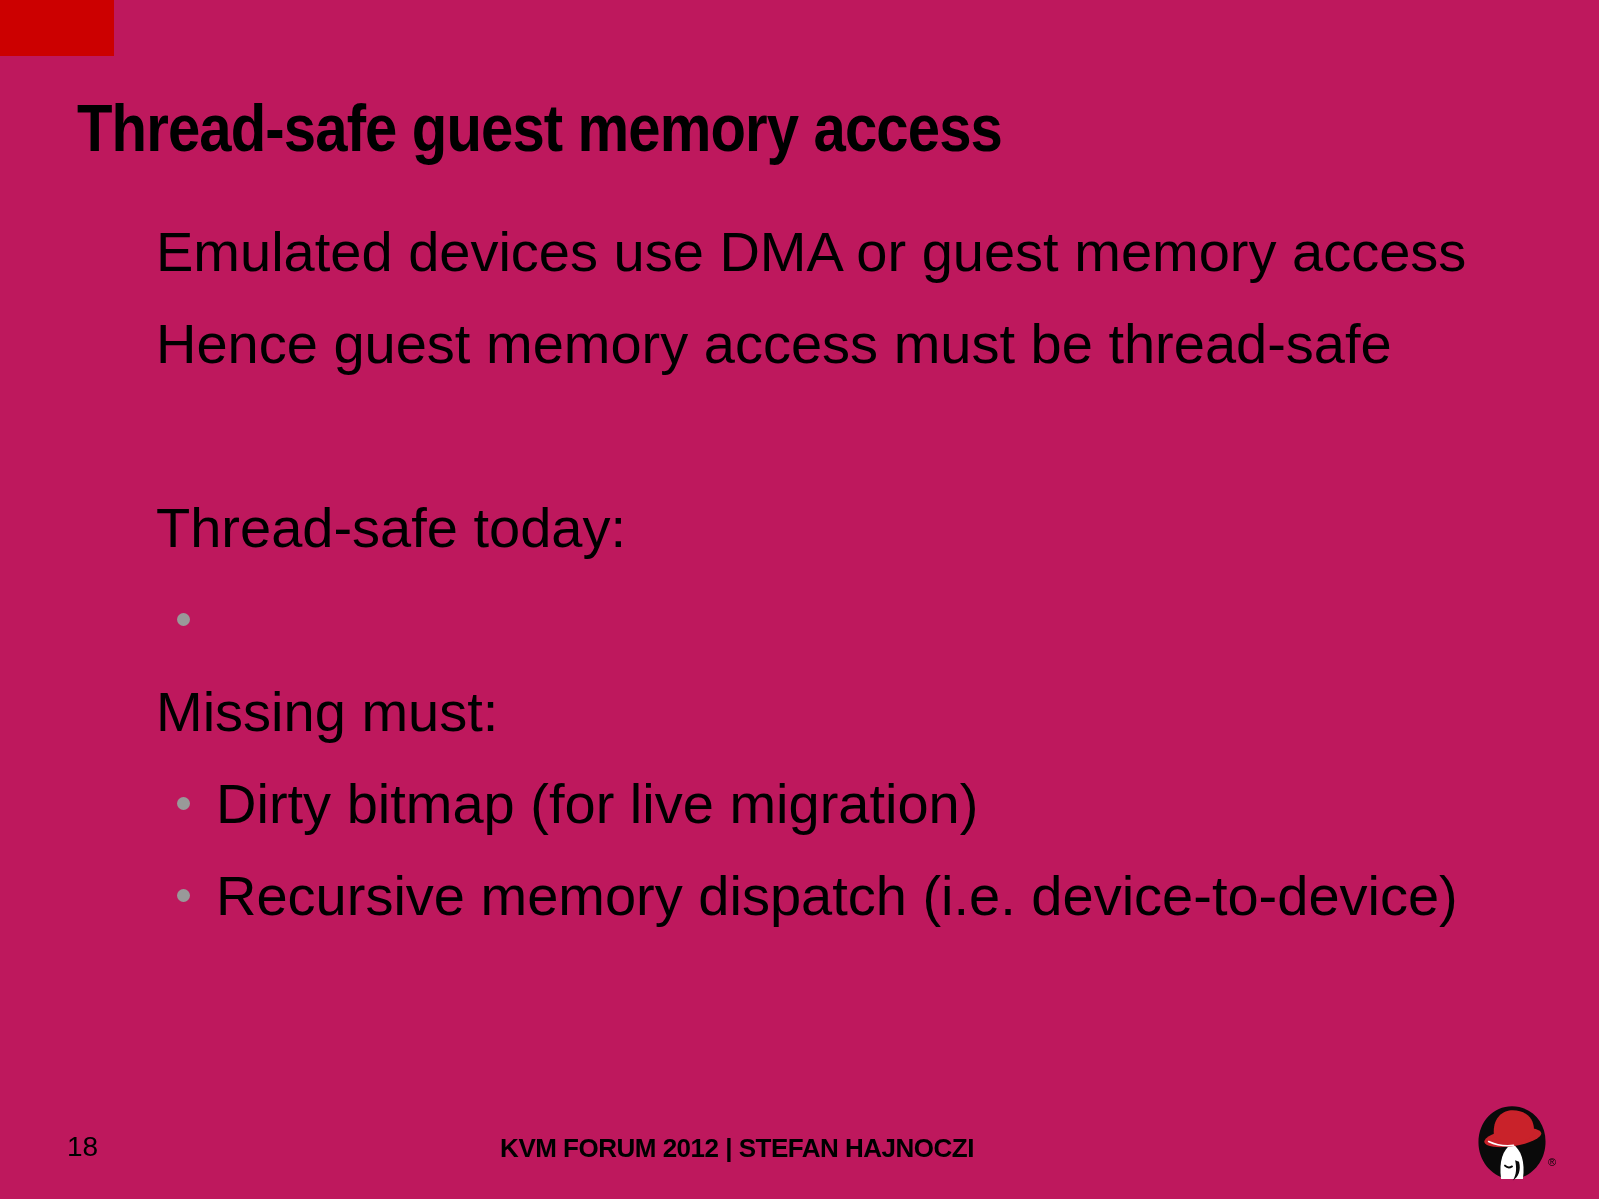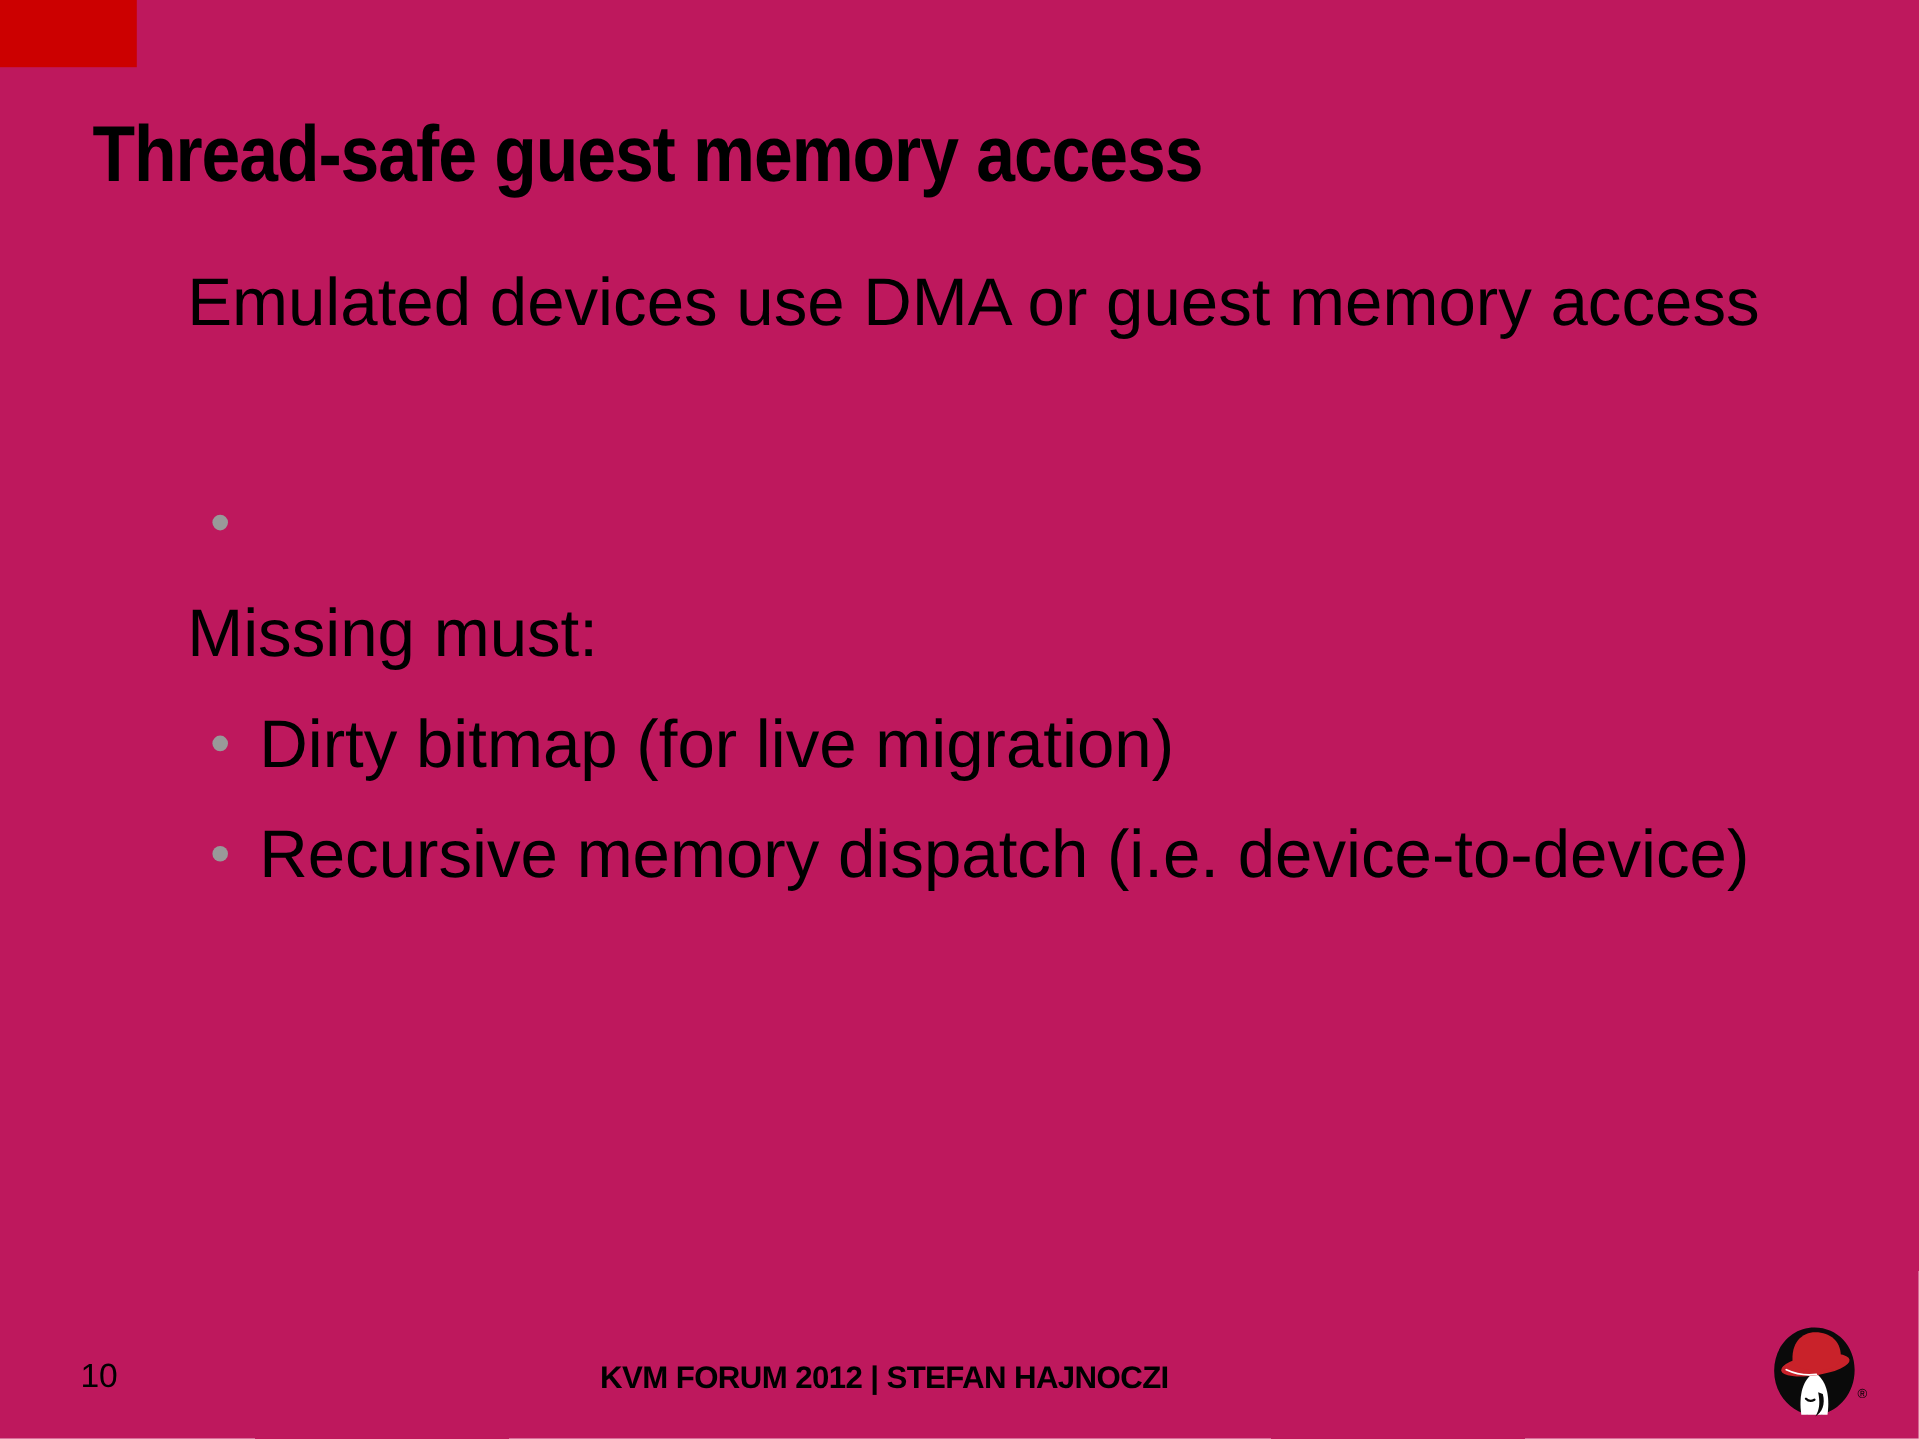--- a/index.html
+++ b/index.html
@@ -95,28 +95,30 @@
 <body>
 
 <div class="slide" style="color: rgb(0, 0, 0); background: #be185d;">
 
   <div class="corner-tab" style="background: rgb(204, 0, 0);"></div>
 
   <h1 class="title">Thread-safe guest memory access</h1>
 
   <div class="body" id="body-lines">
       <div class="line"><span>Emulated devices use DMA or guest memory access</span></div>
+      <div class="line"><span>Hence guest memory access must be thread-safe</span></div>
       <div class="line"></div>
+      <div class="line"><span>Thread-safe today:</span></div>
       <div class="line"><span class="dot" style="background: rgb(153, 153, 153);"></span></div>
       <div class="line"><span>Missing must:</span></div>
       <div class="line"><span class="dot" style="background: rgb(153, 153, 153);"></span><span>Dirty bitmap (for live migration)</span></div>
       <div class="line"><span class="dot" style="background: rgb(153, 153, 153);"></span><span>Recursive memory dispatch (i.e. device-to-device)</span></div>
     </div>
 
-  <div class="footer-page">10</div>
+  <div class="footer-page">18</div>
 
   <div class="footer-center">KVM FORUM 2012 | STEFAN HAJNOCZI</div>
 
   <svg class="logo" viewBox="0 0 100 100" xmlns="http://www.w3.org/2000/svg" aria-hidden="true">
 
     <path d="M50 3 C26 3 7 23 7 49 C7 73 23 91 43 96 C41 87 44 79 50 74 C56 79 59 87 57 96 C77 91 93 73 93 48 C93 23 75 3 50 3 Z" fill="#0a0a0a"></path>
 
     <path d="M36 96 C33 74 38 58 50 51 C62 58 67 74 64 96 Z" fill="#ffffff"></path>
 
     <path d="M54 72 C56 82 56 90 51 98 C58 94 62 85 59 74 Z" fill="#0a0a0a"></path>

